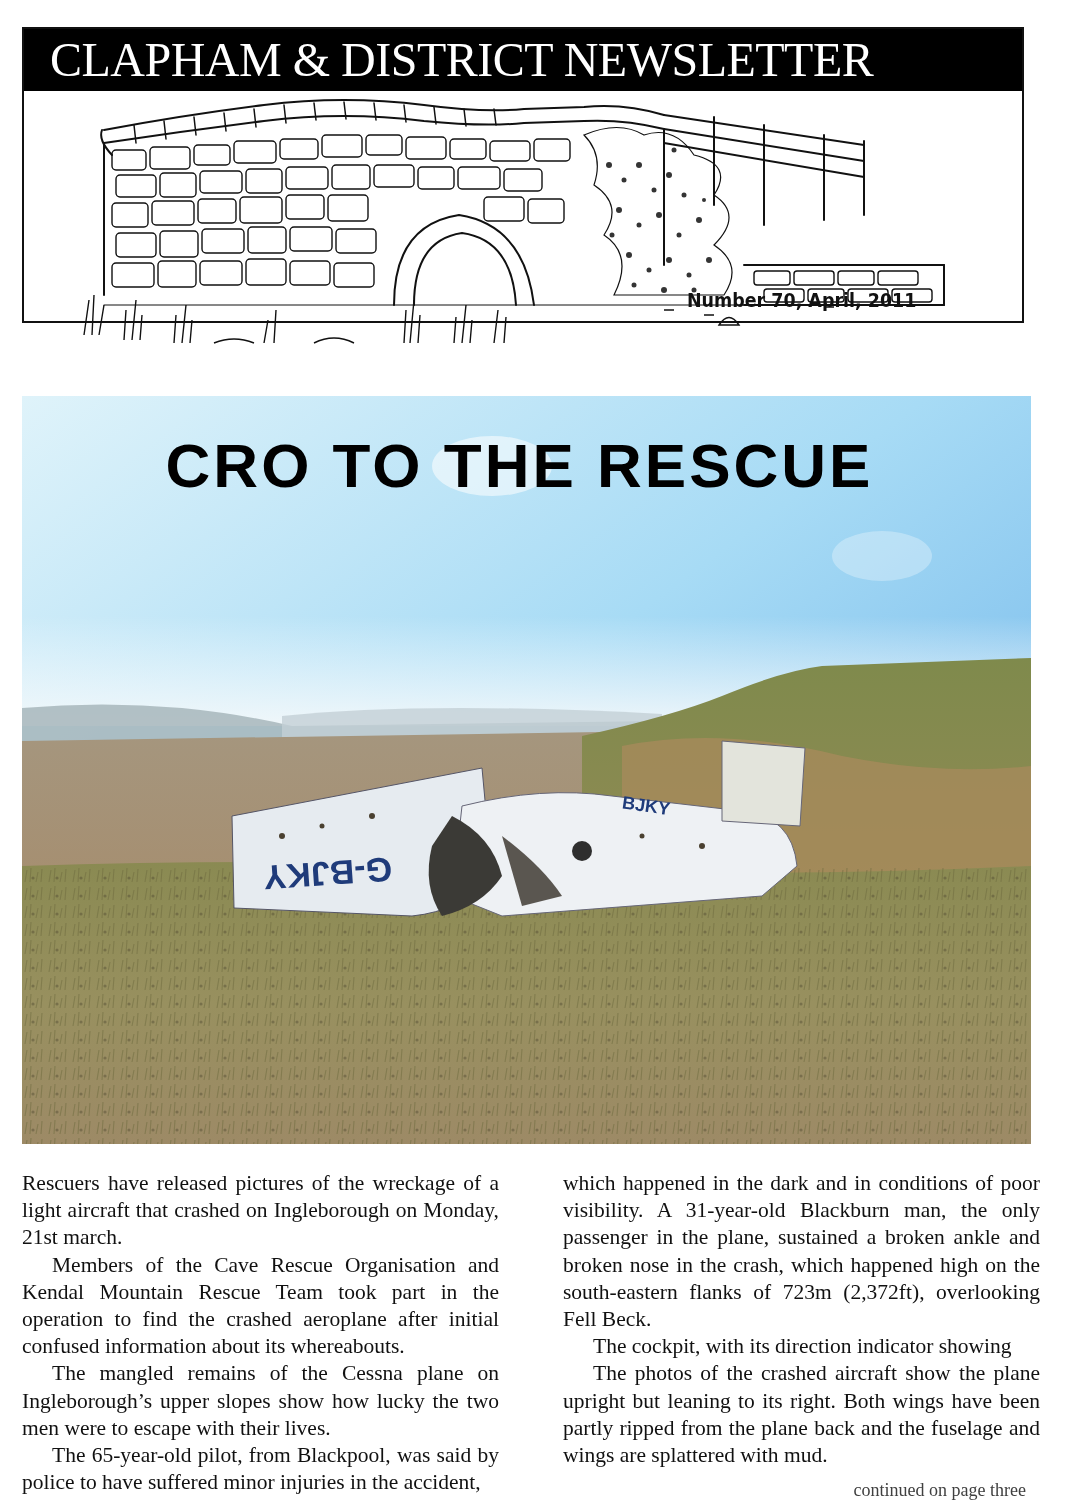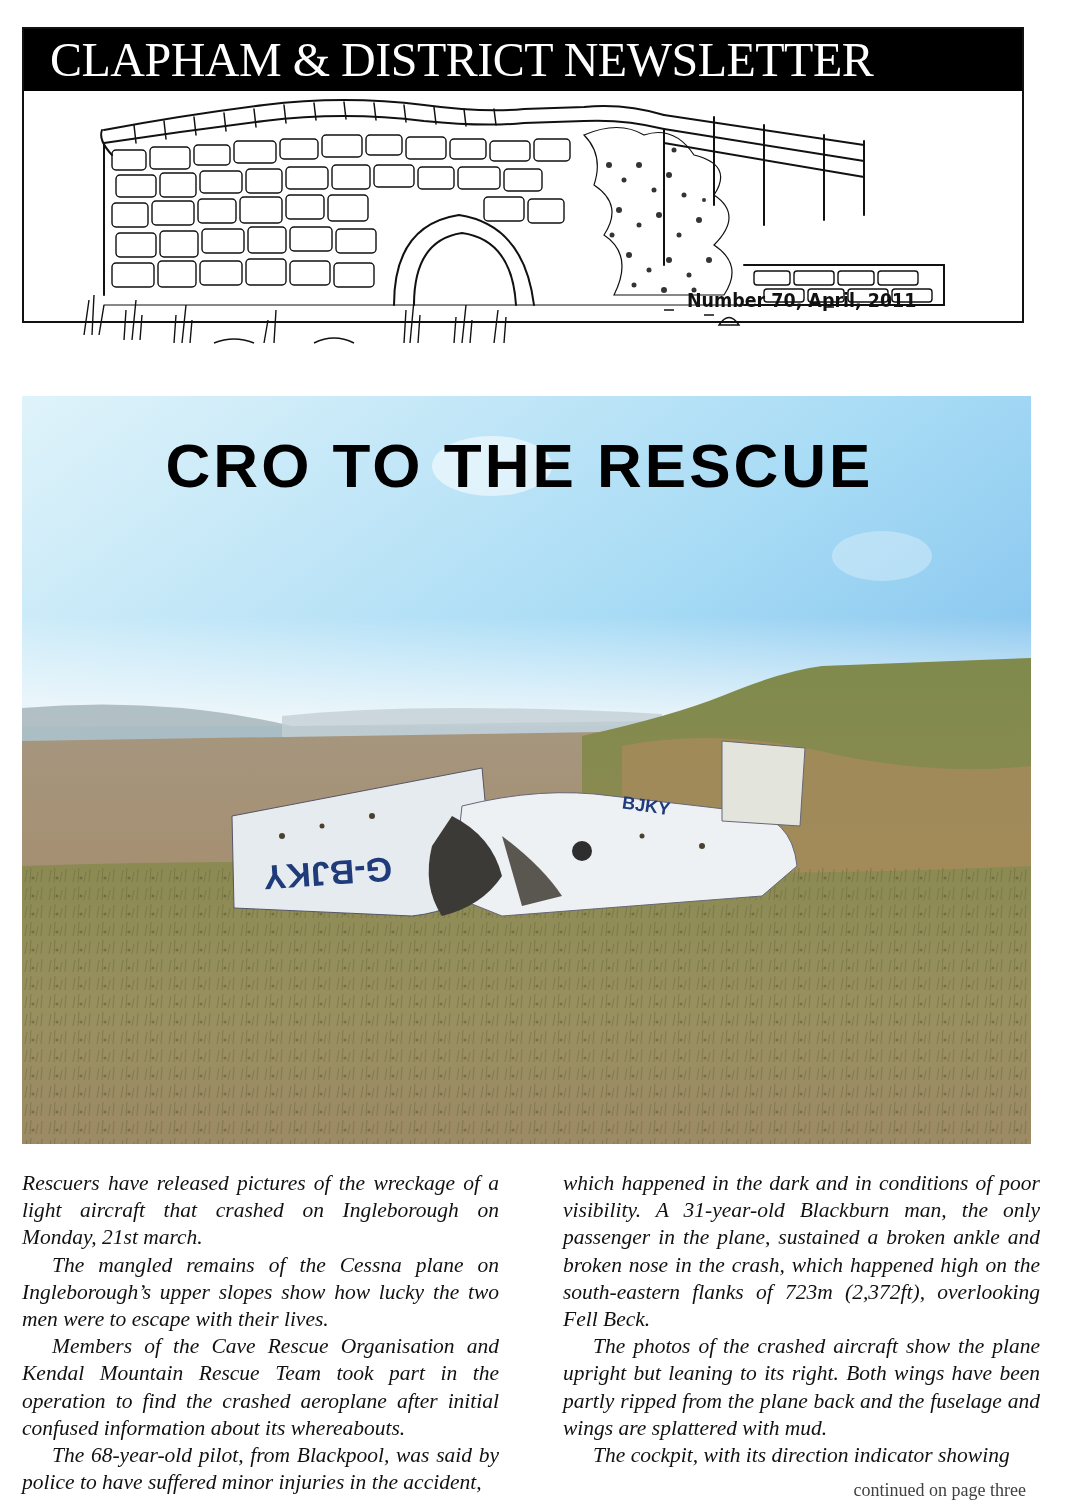--- a/index.html
+++ b/index.html
@@ -10,21 +10,21 @@
   .issue-line { position: absolute; right: 106px; bottom: 10px; font-family: "DejaVu Sans", sans-serif; font-weight: bold; font-size: 19px; color: #111; transform: scaleX(0.92); transform-origin: right bottom; white-space: nowrap; }
 
   .photo { position: absolute; left: 22px; top: 396px; width: 1009px; height: 748px; overflow: hidden; background: #8fc9ee; }
   .photo svg { position: absolute; left: 0; top: 0; }
   .headline { position: absolute; left: 0; width: 100%; top: 34px; text-align: center; font-family: "Liberation Sans", sans-serif; font-weight: bold; font-size: 62px; letter-spacing: 3px; color: #000; padding-right: 14px; box-sizing: border-box; white-space: nowrap; }
 
   .columns { position: absolute; top: 1170px; left: 22px; width: 1004px; }
   .col { position: absolute; top: 0; width: 477px; font-family: "Liberation Serif", serif; font-size: 21.5px; line-height: 27.2px; text-align: justify; color: #111; }
   .col-left { left: 0; }
   .col-right { left: 525px; margin-left: 16px; }
-  .col p { margin: 0; font-style: italic; }
+  .col p { margin: 0; }
   .col p.indent { text-indent: 30px; }
   .col p.cont { text-indent: 0; }
   .continued { position: absolute; right: 54px; top: 1480px; font-family: "Liberation Serif", serif; font-size: 18px; color: #404040; }
 </style>
 </head>
 <body>
 
 <header class="masthead">
   <div class="masthead-title">CLAPHAM &amp; DISTRICT NEWSLETTER</div>
   <svg class="masthead-art" viewBox="0 0 910 250" width="910" height="250">
@@ -231,23 +231,23 @@
         <circle cx="620" cy="440" r="2.5" fill="#4a4030"></circle>
         <circle cx="680" cy="450" r="3" fill="#4a4030"></circle>
     </g>
   </svg>
   <div class="headline">CRO TO THE RESCUE</div>
 </section>
 
 <section class="columns">
   <div class="col col-left">
     <p class="cont">Rescuers have released pictures of the wreckage of a light aircraft that crashed on Ingleborough on Monday, 21st march.</p>
+    <p class="indent">Members of the Cave Rescue Organisation and Kendal Mountain Rescue Team took part in the operation to find the crashed aeroplane after initial confused information about its whereabouts.</p>
     <p class="indent">The mangled remains of the Cessna plane on Ingleborough’s upper slopes show how lucky the two men were to escape with their lives.</p>
-    <p class="indent">Members of the Cave Rescue Organisation and Kendal Mountain Rescue Team took part in the operation to find the crashed aeroplane after initial confused information about its whereabouts.</p>
-    <p class="indent">The 68-year-old pilot, from Blackpool, was said by police to have suffered minor injuries in the accident,</p>
+    <p class="indent">The 65-year-old pilot, from Blackpool, was said by police to have suffered minor injuries in the accident,</p>
   </div>
   <div class="col col-right">
     <p class="cont">which happened in the dark and in conditions of poor visibility. A 31-year-old Blackburn man, the only passenger in the plane, sustained a broken ankle and broken nose in the crash, which happened high on the south-eastern flanks of 723m (2,372ft), overlooking Fell Beck.</p>
+    <p class="indent">The cockpit, with its direction indicator showing</p>
     <p class="indent">The photos of the crashed aircraft show the plane upright but leaning to its right. Both wings have been partly ripped from the plane back and the fuselage and wings are splattered with mud.</p>
-    <p class="indent">The cockpit, with its direction indicator showing</p>
   </div>
 </section>
 <div class="continued">continued on page three</div>
 
 </body></html>

